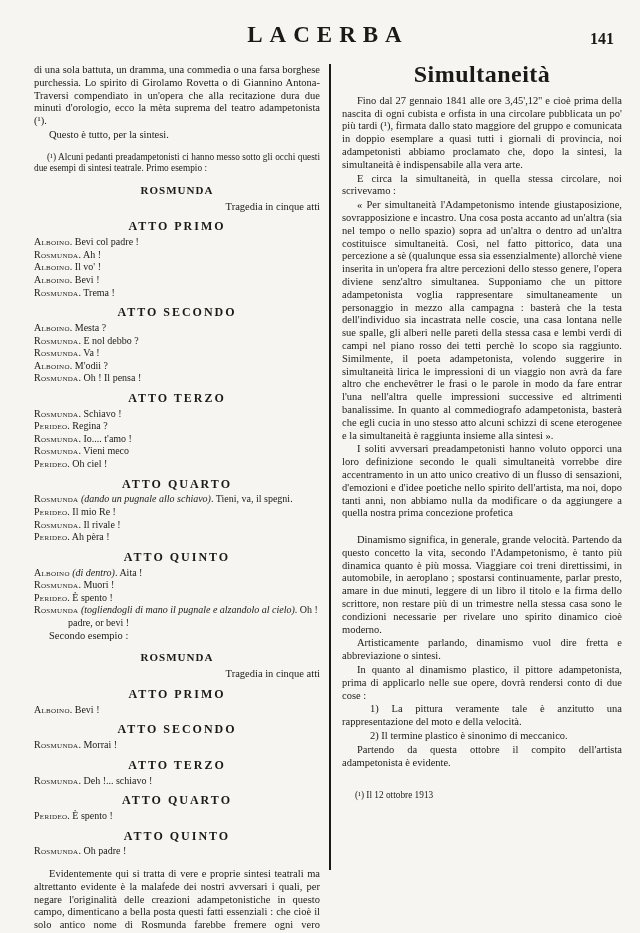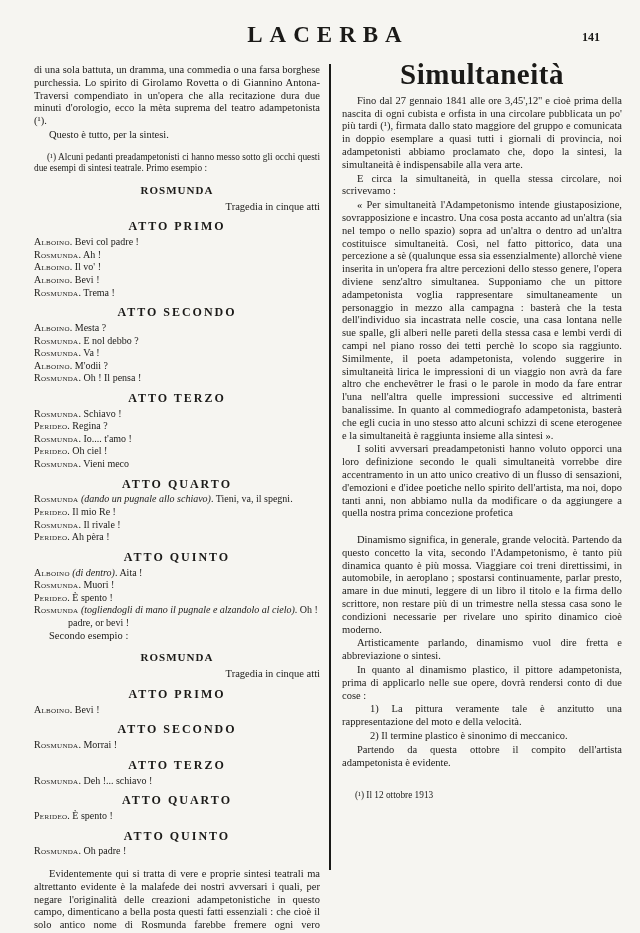--- a/index.html
+++ b/index.html
@@ -19,23 +19,23 @@
   }
   .masthead{
     text-align:center;
     font-weight:bold;
     font-size:23px;
     letter-spacing:7px;
     margin:8px 0 0 0;
   }
   .pagenum{
     position:absolute;
-    top:30px;right:40px;
+    top:30px;right:26px;
     font-weight:bold;
-    font-size:12px;
+    font-size:16px;
   }
   .columns{
     display:flex;
     margin-top:16px;
   }
   .col{
     width:286px;
     font-size:10.5px;
     line-height:12.8px;
     text-align:justify;
@@ -83,21 +83,21 @@
     padding-left:34px;
     text-indent:-34px;
     text-align:left;
   }
   .speaker{font-variant:small-caps;letter-spacing:0.3px;}
   .direction{font-style:italic;}
   .second-label{margin:8px 0 0 0;text-indent:15px;}
   .section-heading{
     text-align:center;
     font-weight:bold;
-    font-size:29px;
+    font-size:24px;
     letter-spacing:0.5px;
     margin:4px 0 14px 0;
   }
   .section-block{margin-bottom:14px;}
   .closing{margin-top:10px;}
   p.footnote-right{
     font-size:9.3px;
     margin:20px 0 0 0;
     text-indent:13px;
     text-align:left;
@@ -129,22 +129,22 @@
           <div class="act-heading">ATTO SECONDO</div>
           <p class="play-line"><span class="speaker">Alboino</span>. Mesta ?</p>
           <p class="play-line"><span class="speaker">Rosmunda</span>. E nol debbo ?</p>
           <p class="play-line"><span class="speaker">Rosmunda</span>. Va !</p>
           <p class="play-line"><span class="speaker">Alboino</span>. M'odii ?</p>
           <p class="play-line"><span class="speaker">Rosmunda</span>. Oh ! Il pensa !</p>
           <div class="act-heading">ATTO TERZO</div>
           <p class="play-line"><span class="speaker">Rosmunda</span>. Schiavo !</p>
           <p class="play-line"><span class="speaker">Perideo</span>. Regina ?</p>
           <p class="play-line"><span class="speaker">Rosmunda</span>. Io.... t'amo !</p>
+          <p class="play-line"><span class="speaker">Rosmunda</span>. Vieni meco</p>
           <p class="play-line"><span class="speaker">Perideo</span>. Oh ciel !</p>
-          <p class="play-line"><span class="speaker">Rosmunda</span>. Vieni meco</p>
           <div class="act-heading">ATTO QUARTO</div>
           <p class="play-line"><span class="speaker">Rosmunda</span> <span class="direction">(dando un pugnale allo schiavo)</span>. Tieni, va, il spegni.</p>
           <p class="play-line"><span class="speaker">Perideo</span>. Il mio Re !</p>
           <p class="play-line"><span class="speaker">Rosmunda</span>. Il rivale !</p>
           <p class="play-line"><span class="speaker">Perideo</span>. Ah pèra !</p>
           <div class="act-heading">ATTO QUINTO</div>
           <p class="play-line"><span class="speaker">Alboino</span> <span class="direction">(di dentro)</span>. Aita !</p>
           <p class="play-line"><span class="speaker">Rosmunda</span>. Muori !</p>
           <p class="play-line"><span class="speaker">Perideo</span>. È spento !</p>
           <p class="play-line"><span class="speaker">Rosmunda</span> <span class="direction">(togliendogli di mano il pugnale e alzandolo al cielo)</span>. Oh ! padre, or bevi !</p>

